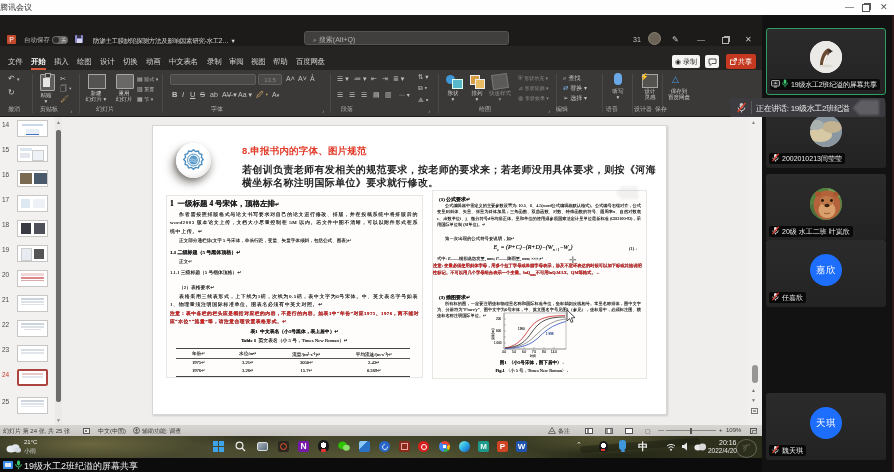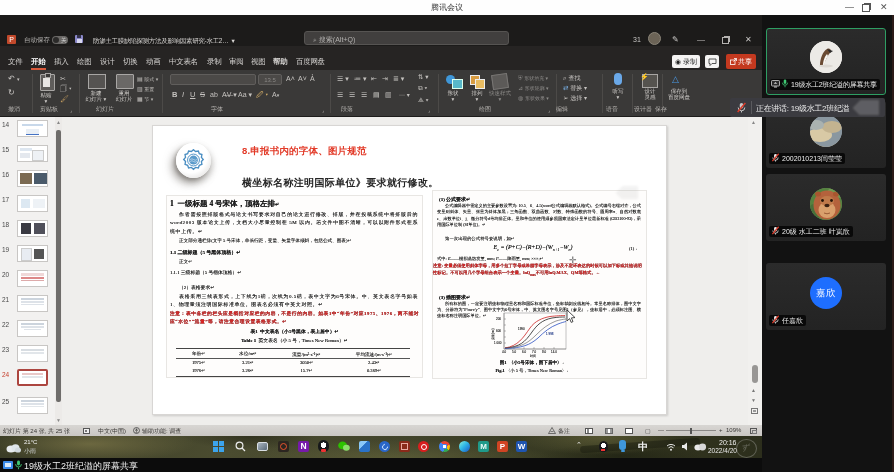--- a/index.html
+++ b/index.html
@@ -1,21 +1,21 @@
 <!DOCTYPE html>
 <html><head>
 <meta charset="utf-8">
 <style>
   html,body{margin:0;padding:0;}
   body{width:894px;height:472px;overflow:hidden;font-family:"Liberation Sans",sans-serif;background:#fff;}
   #app{position:relative;width:894px;height:472px;overflow:hidden;background:#111;}
   .abs{position:absolute;}
   
   #mtb{left:0;top:0;width:894px;height:15px;background:#fefefe;}
-  #mtb .t{left:0;right:0;top:2px;text-align:center;font-size:8px;color:#333;}
+  #mtb .t{left:0;right:0;top:2px;text-align:left;font-size:8px;color:#333;}
   #mtb .c{top:3px;font-size:9px;color:#555;line-height:9px;}
   
   #ppt{left:0;top:15px;width:762px;height:443px;background:#262423;overflow:hidden;}
   .ptb{left:0;top:0;width:762px;height:31px;background:#1c1b1a;}
   .pmenu{left:0;top:31px;width:762px;height:24px;background:#262423;}
   .prib{left:0;top:55px;width:762px;height:47px;background:#3a3938;border-bottom:1px solid #1d1c1b;box-sizing:border-box;}
   .tab{position:absolute;top:11px;font-size:7.5px;color:#d6d4d2;letter-spacing:-0.3px;}
   .gl{position:absolute;bottom:2px;font-size:6px;color:#b5b2af;}
   .gsep{position:absolute;top:4px;bottom:3px;width:1px;background:#4c4a48;}
   .ic{position:absolute;color:#c5c2bf;font-size:8px;line-height:8px;}
@@ -76,21 +76,21 @@
       <div class="abs" style="left:31px;top:22px;width:15px;height:1.5px;background:#d85a3c;"></div>
       <div class="tab" style="left:54px;">插入</div>
       <div class="tab" style="left:77px;">绘图</div>
       <div class="tab" style="left:100px;">设计</div>
       <div class="tab" style="left:123px;">切换</div>
       <div class="tab" style="left:146px;">动画</div>
       <div class="tab" style="left:169px;">中文表名</div>
       <div class="tab" style="left:207px;">录制</div>
       <div class="tab" style="left:229px;">审阅</div>
       <div class="tab" style="left:251px;">视图</div>
-      <div class="tab" style="left:273px;font-weight:bold;">帮助</div>
+      <div class="tab" style="left:273px;">帮助</div>
       <div class="tab" style="left:296px;">百度网盘</div>
       <div class="abs" style="left:672px;top:9px;width:28px;height:13px;background:#f5f4f3;border-radius:2px;font-size:7px;color:#222;line-height:13px;text-align:center;">◉ 录制</div>
       <div class="abs" style="left:705px;top:9px;width:14px;height:13px;background:#f5f4f3;border-radius:2px;">
           <svg style="position:absolute;left:2.5px;top:2.5px;" width="9" height="8" viewBox="0 0 9 8">
             <path d="M1 1 h7 v4.5 h-4 L2 7.5 V5.5 H1 Z" fill="none" stroke="#444" stroke-width="0.9"></path>
           </svg>
         </div>
       <div class="abs" style="left:726px;top:8px;width:30px;height:15px;background:#c4391f;border-radius:2px;font-size:7px;color:#fff;line-height:15px;text-align:center;"><svg style="vertical-align:-1px;margin-right:1px;" width="7" height="7" viewBox="0 0 7 7">
             <rect x="0.5" y="2" width="4.5" height="4.5" fill="none" stroke="#fff" stroke-width="0.8"></rect>
             <path d="M3.5 3.5 L6.5 0.5 M4 0.5 h2.5 v2.5" stroke="#fff" stroke-width="0.8" fill="none"></path>
@@ -284,20 +284,21 @@
 
         <div class="abs" style="left:23px;top:17px;width:35px;height:35px;border-radius:50%;background:radial-gradient(circle at 42% 38%,#ffffff 55%,#ecebea 75%,#dddcda);box-shadow:-4px 5px 8px rgba(115,110,105,0.62), -2px 2px 3px rgba(140,135,130,0.45), 2px 4px 6px rgba(130,125,120,0.35);"></div>
         <svg class="abs" style="left:29px;top:23px;" width="23" height="23" viewBox="0 0 24 24">
           <path d="M12 2 L14.5 4.2 L17.8 3.6 L18.9 6.7 L22 7.8 L21.4 11.1 L23.6 13.6 L21.4 16.1 L22 19.4 L18.9 20.5 L17.8 23.6 L14.5 23 L12 25.2 L9.5 23 L6.2 23.6 L5.1 20.5 L2 19.4 L2.6 16.1 L0.4 13.6 L2.6 11.1 L2 7.8 L5.1 6.7 L6.2 3.6 L9.5 4.2 Z" fill="none" stroke="#4a8ec2" stroke-width="1.6" transform="scale(0.88) translate(1.6,-1.2)"></path>
           <circle cx="12" cy="11.5" r="6.2" fill="#ffffff" stroke="#4a8ec2" stroke-width="1"></circle>
           <circle cx="12" cy="11.5" r="4.6" fill="#5a9aca"></circle>
           <path d="M8.5 11 q2 -1.5 3.5 0 q2 1.5 3.5 0 M8.5 13 q2 -1.5 3.5 0 q2 1.5 3.5 0" stroke="#dceaf5" stroke-width="0.7" fill="none"></path>
         </svg>
 
         <div class="abs" style="left:89px;top:19px;font-size:9.5px;font-weight:bold;color:#e23a28;letter-spacing:0.2px;">8.申报书内的字体、图片规范</div>
+        <div class="abs" style="left:89px;top:37px;font-size:10px;font-weight:bold;color:#262626;letter-spacing:0.35px;white-space:nowrap;">若创训负责老师有发相关的规范要求，按老师的要求来；若老师没用具体要求，则按《河海</div>
         <div class="abs" style="left:89px;top:50px;font-size:10px;font-weight:bold;color:#262626;letter-spacing:0.35px;white-space:nowrap;">横坐标名称注明国际单位》要求就行修改。</div>
 
         <div class="abs" style="left:13px;top:69px;width:257px;height:183px;background:#fefdfc;border:1px solid #e8e6e3;box-sizing:border-box;font-family:'Liberation Serif',serif;color:#1b1b1b;text-shadow:0 0 0.35px rgba(30,30,30,0.85);">
           <div class="abs" style="left:3px;top:3px;font-size:7.5px;font-weight:bold;">1&nbsp;&nbsp;一级标题 4 号宋体，顶格左排<span style="font-size:5px;">↵</span></div>
           <div class="abs" style="left:3px;top:15px;width:248px;font-size:5px;letter-spacing:0.58px;line-height:8.3px;text-align:justify;"><span style="display:inline-block;width:9px;"></span>作者需按照排版格式与论文书写要求对自己的论文进行修改、排版，并在投稿系统中将排版后的word2003 版本论文上传，文档大小尽量控制在 5M 以内。若文件中图不清晰，可以以附件形式在系统中上传。↵</div>
           <div class="abs" style="left:12px;top:42px;font-size:4.6px;">正文部分通栏排(文字 5 号宋体，单倍行距，变量、矢量字体倾斜，包括公式、图表)↵</div>
           <div class="abs" style="left:3px;top:53px;font-size:5px;font-weight:bold;">1.1 二级标题（5 号黑体顶格）↵</div>
           <div class="abs" style="left:12px;top:63px;font-size:4.6px;">正文↵</div>
           <div class="abs" style="left:3px;top:73px;font-size:4.8px;">1.1.1 三级标题（5 号楷体顶格）↵</div>
           <div class="abs" style="left:12px;top:88px;font-size:4.8px;">（2）表格要求↵</div>
@@ -560,31 +561,40 @@
           </svg>
       </div>
       <div class="nlabel">
         <svg class="micoff" viewBox="0 0 10 10">
             <rect x="3.4" y="1" width="3.2" height="5" rx="1.6" fill="#e8e8e8"></rect>
             <path d="M2 5 a3 3 0 0 0 6 0 M5 8 v1.5" stroke="#e8e8e8" stroke-width="0.9" fill="none"></path>
             <line x1="1.5" y1="9" x2="8.5" y2="0.8" stroke="#d83b2a" stroke-width="1.4"></line>
           </svg>20级 水工二班 叶岚欣</div>
     </div>
 
-    <div class="tile" style="top:248px;">
+    <div class="tile" style="top:225px;">
       <div class="avatar">嘉欣</div>
       <div class="nlabel">
         <svg class="micoff" viewBox="0 0 10 10">
             <rect x="3.4" y="1" width="3.2" height="5" rx="1.6" fill="#e8e8e8"></rect>
             <path d="M2 5 a3 3 0 0 0 6 0 M5 8 v1.5" stroke="#e8e8e8" stroke-width="0.9" fill="none"></path>
             <line x1="1.5" y1="9" x2="8.5" y2="0.8" stroke="#d83b2a" stroke-width="1.4"></line>
           </svg>任嘉欣</div>
     </div>
 
 
+    <div class="tile" style="top:378px;">
+      <div class="avatar">天琪</div>
+      <div class="nlabel">
+        <svg class="micoff" viewBox="0 0 10 10">
+            <rect x="3.4" y="1" width="3.2" height="5" rx="1.6" fill="#e8e8e8"></rect>
+            <path d="M2 5 a3 3 0 0 0 6 0 M5 8 v1.5" stroke="#e8e8e8" stroke-width="0.9" fill="none"></path>
+            <line x1="1.5" y1="9" x2="8.5" y2="0.8" stroke="#d83b2a" stroke-width="1.4"></line>
+          </svg>魏天琪</div>
+    </div>
   </div>
 
   <div id="mtb" class="abs">
     <div class="t abs">腾讯会议</div>
     <div class="c abs" style="left:845px;">—</div>
     <div class="abs" style="left:862px;top:4px;width:6px;height:6px;border:1px solid #555;"></div>
     <div class="abs" style="left:864px;top:2.5px;width:6px;height:6px;border-top:1px solid #555;border-right:1px solid #555;"></div>
     <div class="c abs" style="left:880px;">✕</div>
   </div>
 

